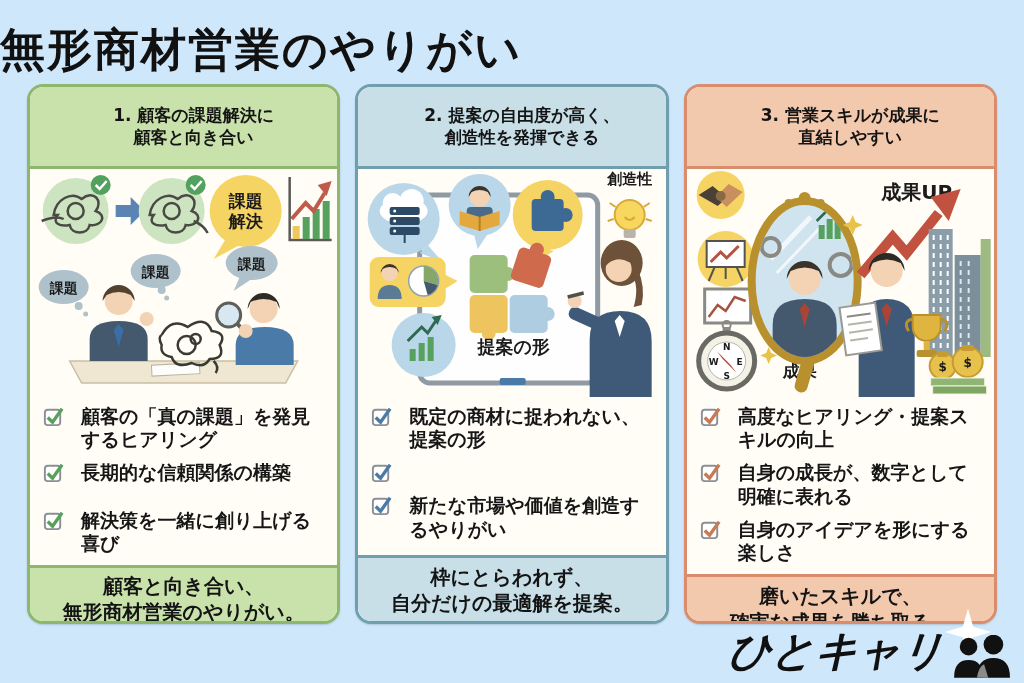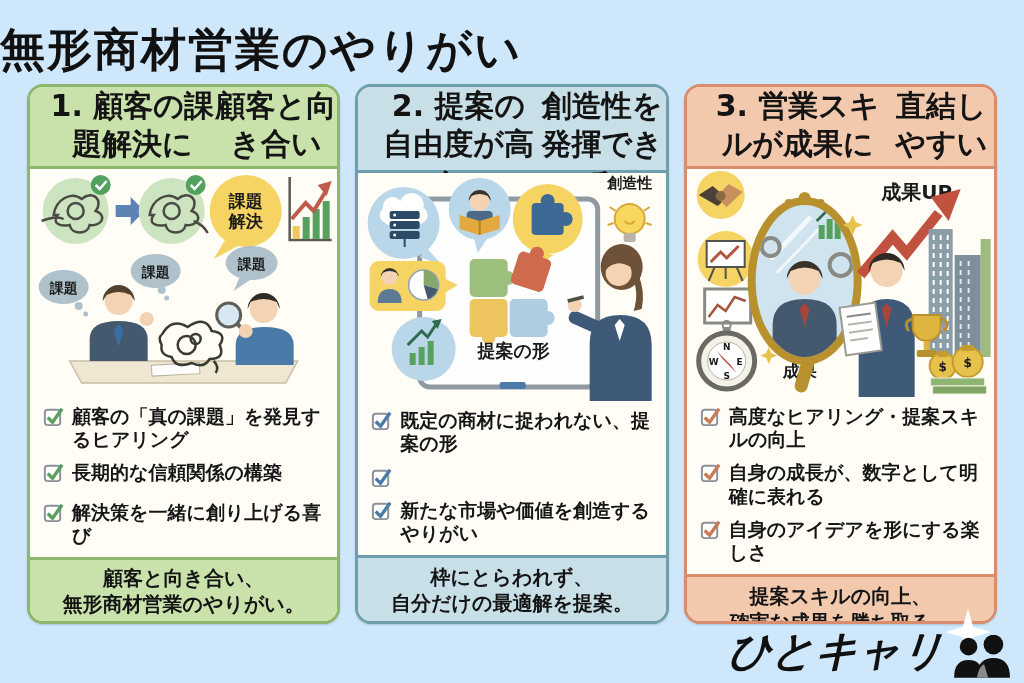--- a/index.html
+++ b/index.html
@@ -8,28 +8,28 @@
   .stage { position:relative; width:1024px; height:683px; background:#cfe7fa; overflow:hidden; }
 
   .title { text-align:left; font-size:45px; font-weight:900; color:#111;
            letter-spacing:2px; padding-top:20px; height:84px; }
 
   .cards { display:flex; gap:15px; padding:0 27px; }
   .card { width:314px; height:540px; display:flex; flex-direction:column;
           border:3px solid var(--border); border-radius:16px; overflow:hidden;
           background:#fffdf6; box-shadow:0 1px 2px rgba(0,0,0,.15); }
   .card-header { background:var(--tint); border-bottom:3px solid var(--border);
-          min-height:82px; display:flex; flex-direction:row; justify-content:center;
-          text-align:center; font-size:30px; font-weight:800; line-height:1.28; color:#141414;padding-left:20px; }
+          min-height:82px; display:flex; flex-direction:column; justify-content:center;
+          text-align:center; font-size:17px; font-weight:800; line-height:1.28; color:#141414;padding-left:20px; }
   .illu { height:228px; background:#fffdf6; }
   .illu svg { width:100%; height:100%; display:block; }
   .illu text { font-family:"DejaVu Sans","Liberation Sans",sans-serif; font-weight:700; fill:#1b1b1b; }
 
   .checklist { list-style:none; flex:1; padding:8px 8px 0 12px; }
-  .checklist li { display:flex; gap:7px; margin-bottom:10px; font-size:19px;
+  .checklist li { display:flex; gap:16px; margin-bottom:10px; font-size:19px;
           font-weight:700; line-height:1.22; color:#161616; }
   .cb { flex:0 0 23px; width:23px; height:23px; margin-top:0; }
 
   .card-footer { background:var(--tint); border-top:3px solid var(--border);
           min-height:66px; display:flex; flex-direction:column; justify-content:center;
           text-align:center; font-size:20px; font-weight:800; line-height:1.3; color:#141414; }
 
   .logo { position:absolute; right:14px; bottom:4px; display:flex; align-items:flex-end; gap:8px; }
   .logo-text { font-size:42px; font-weight:900; font-style:italic; color:#101010;
           transform:skewX(-6deg); letter-spacing:0px; }
@@ -151,21 +151,21 @@
           </svg>
           <span>顧客の「真の課題」を発見するヒアリング</span>
         </li>
         <li>
           <svg class="cb" viewBox="0 0 24 24">
             <rect x="3" y="5" width="16" height="16" rx="3" fill="#fff" stroke="#8a9096" stroke-width="2"></rect>
             <polyline points="6,13 11,18 21,4" fill="none" stroke-width="3.5" style="stroke:var(--check)"></polyline>
           </svg>
           <span>長期的な信頼関係の構築</span>
         </li>
-        <li style="margin-top:16px">
+        <li style="margin-top:24px">
           <svg class="cb" viewBox="0 0 24 24">
             <rect x="3" y="5" width="16" height="16" rx="3" fill="#fff" stroke="#8a9096" stroke-width="2"></rect>
             <polyline points="6,13 11,18 21,4" fill="none" stroke-width="3.5" style="stroke:var(--check)"></polyline>
           </svg>
           <span>解決策を一緒に創り上げる喜び</span>
         </li>
       </ul>
 
       <footer class="card-footer">
         <span>顧客と向き合い、</span>
@@ -451,21 +451,21 @@
         <li>
           <svg class="cb" viewBox="0 0 24 24">
             <rect x="3" y="5" width="16" height="16" rx="3" fill="#fff" stroke="#8a9096" stroke-width="2"></rect>
             <polyline points="6,13 11,18 21,4" fill="none" stroke-width="3.5" style="stroke:var(--check)"></polyline>
           </svg>
           <span>自身のアイデアを形にする楽しさ</span>
         </li>
       </ul>
 
       <footer class="card-footer">
-        <span>提案スキルの向上、</span>
+        <span>磨いたスキルで、</span>
         <span>確実な成果を勝ち取る。</span>
       </footer>
     </section>
   </div>
 
   <svg class="sparkle-white" viewBox="0 0 40 40">
     <path d="M20,2 L24,16 L38,20 L24,24 L20,38 L16,24 L2,20 L16,16 Z" fill="#ffffff"></path>
   </svg>
 
   <div class="logo">

